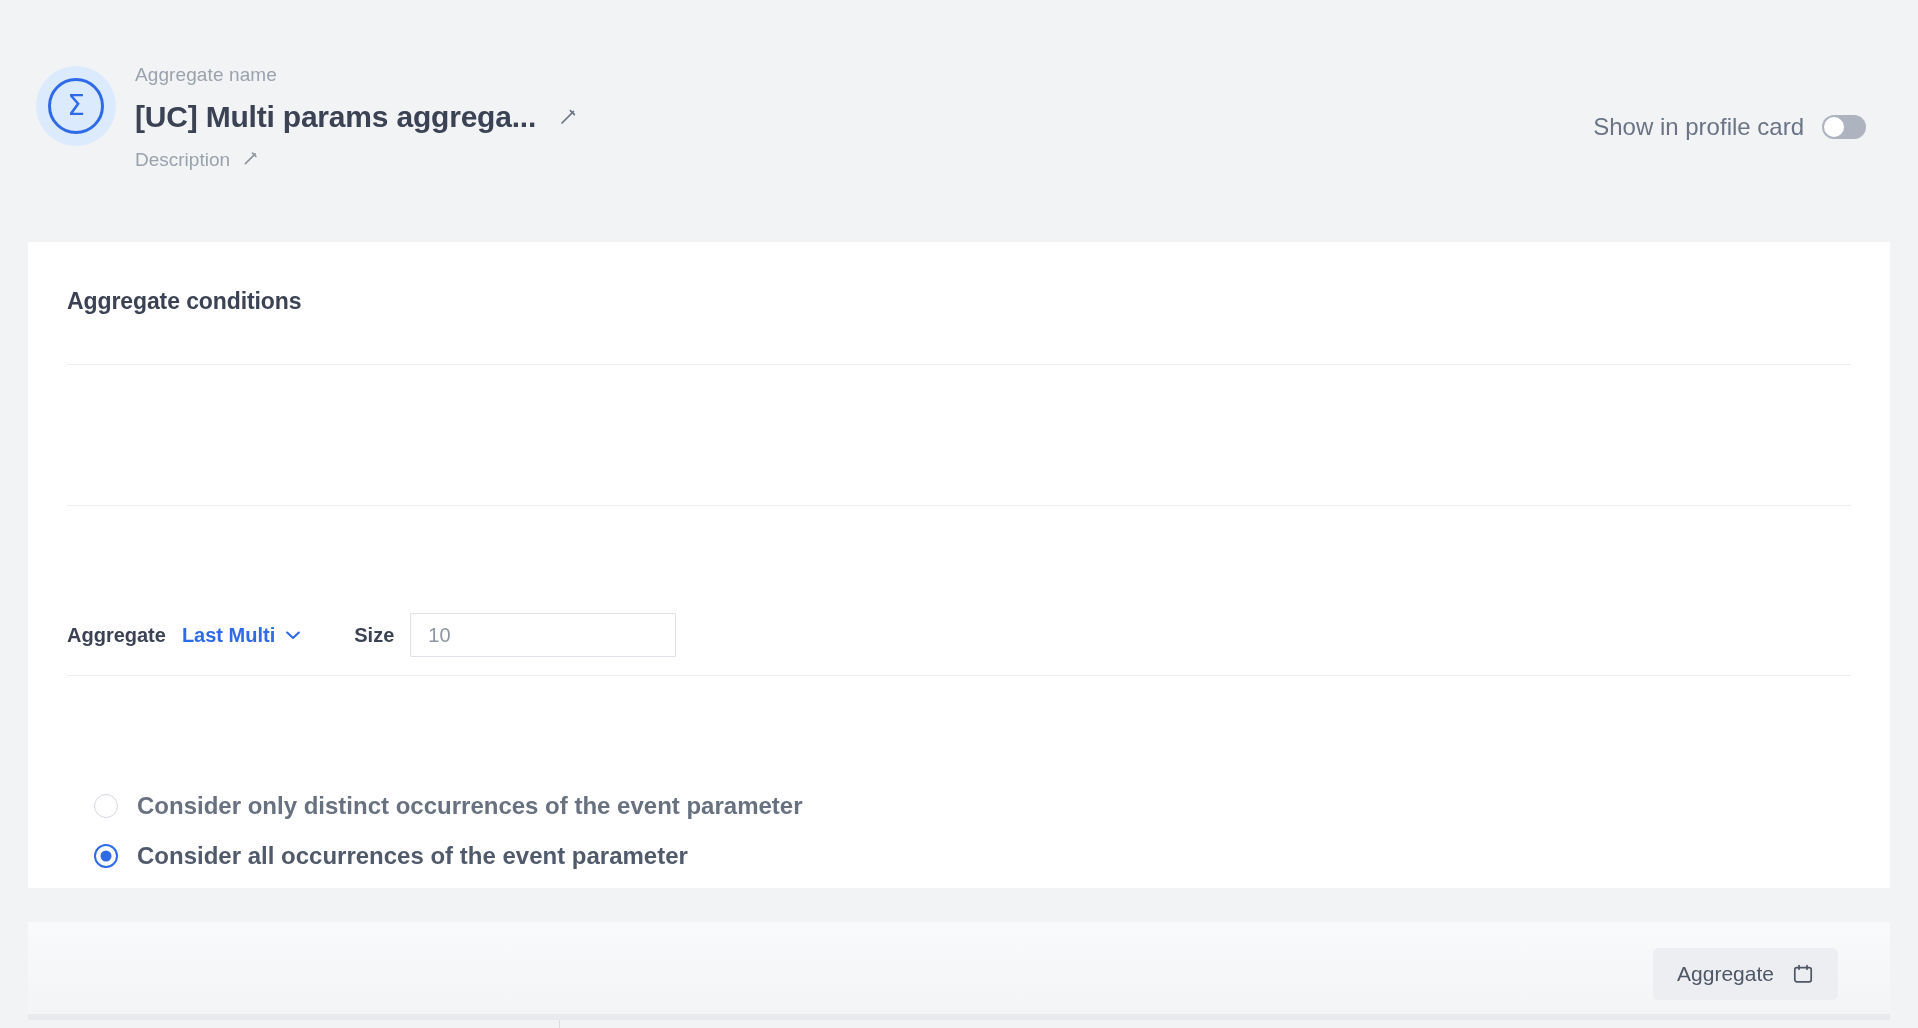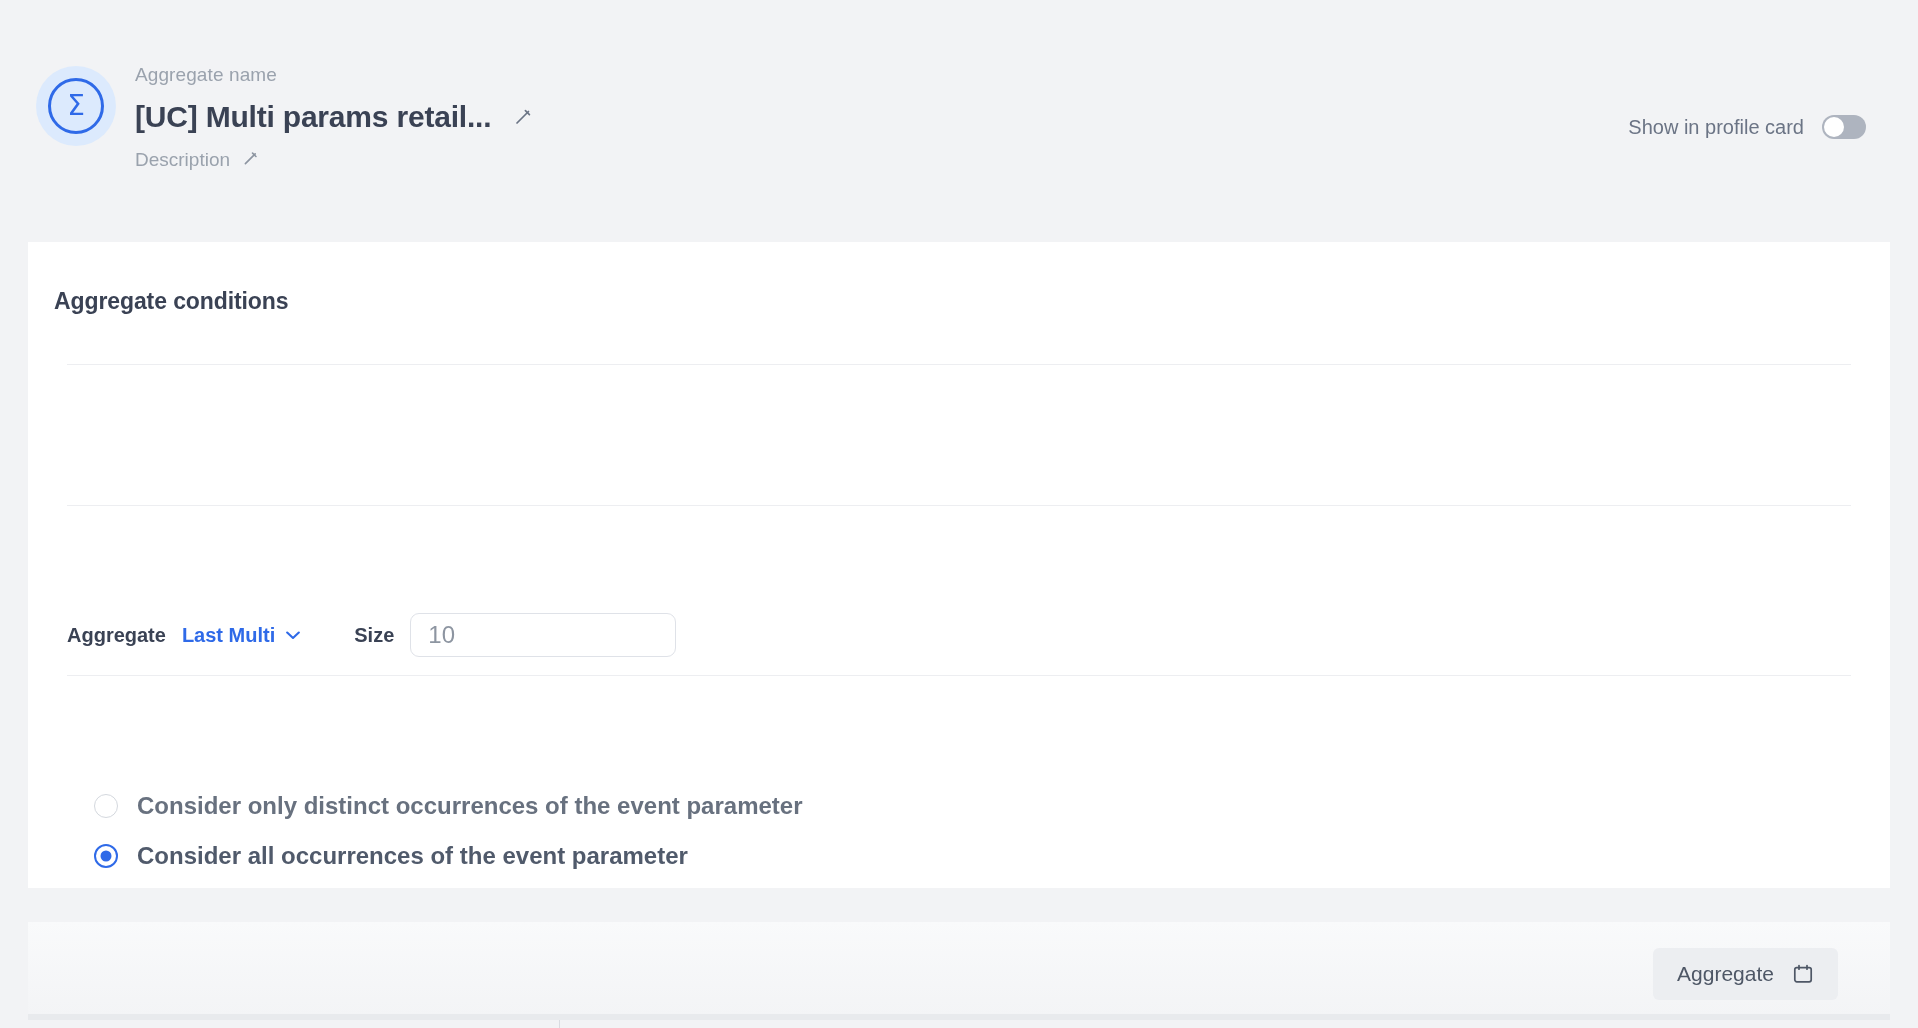--- a/index.html
+++ b/index.html
@@ -77,21 +77,21 @@
 
   .pencil { display: inline-block; }
   .pencil svg { display: block; }
 
   .profile-toggle {
     position: absolute;
     right: 52px; top: 115px;
     display: flex; align-items: center; gap: 18px;
   }
   .profile-toggle .lbl {
-    font-size: 20px;
+    font-size: 24px;
     color: #6b7485;
     line-height: 1;
   }
   .switch {
     width: 44px; height: 24px;
     border-radius: 12px;
     background: #aeb4bf;
     position: relative;
     flex: 0 0 auto;
   }
@@ -106,21 +106,21 @@
   
   .card {
     position: absolute;
     left: 28px; top: 242px;
     width: 1862px; height: 646px;
     background: #ffffff;
   }
 
   .card-title {
     position: absolute;
-    left: 26px; top: 46px;
+    left: 39px; top: 46px;
     font-size: 23px;
     font-weight: 700;
     color: #3a4254;
     letter-spacing: -0.1px;
   }
 
   .divider {
     position: absolute;
     left: 39px;
     width: 1784px;
@@ -155,24 +155,24 @@
 
   .size-label {
     font-size: 20px;
     font-weight: 700;
     color: #3a4254;
     margin-left: 54px; margin-right: 16px;
   }
   .size-input {
     width: 266px; height: 44px;
     border: 1px solid #dfe2e8;
-    border-radius: 9px;
+    border-radius: 1px;
     background: #fff;
     font-family: "Liberation Sans", sans-serif;
-    font-size: 24px;
+    font-size: 20px;
     color: #8d95a1;
     padding: 0 17px;
     outline: none;
   }
 
   
   .radio-group {
     position: absolute;
     left: 66px; top: 545px;
   }
@@ -324,21 +324,21 @@
     <div class="sigma-badge">
       <div class="ring">
           <span>Σ</span>
         </div>
     </div>
 
     <div class="title-block">
       <div class="eyebrow">Aggregate name</div>
 
       <div class="title-row">
-        <div class="agg-title">[UC] Multi params retail...</div>
+        <div class="agg-title">[UC] Multi params aggrega...</div>
         <span class="pencil">
           <svg width="20" height="20" viewBox="0 0 20 20" fill="none">
             <path d="M4 16 L15.5 4.5" stroke="#6b7485" stroke-width="1.7" stroke-linecap="round"></path>
             <path d="M12.4 3.6 L16.4 7.6" stroke="#6b7485" stroke-width="1.7" stroke-linecap="round"></path>
           </svg>
         </span>
       </div>
 
       <div class="desc-row">
         <span class="desc-label">Description</span>

